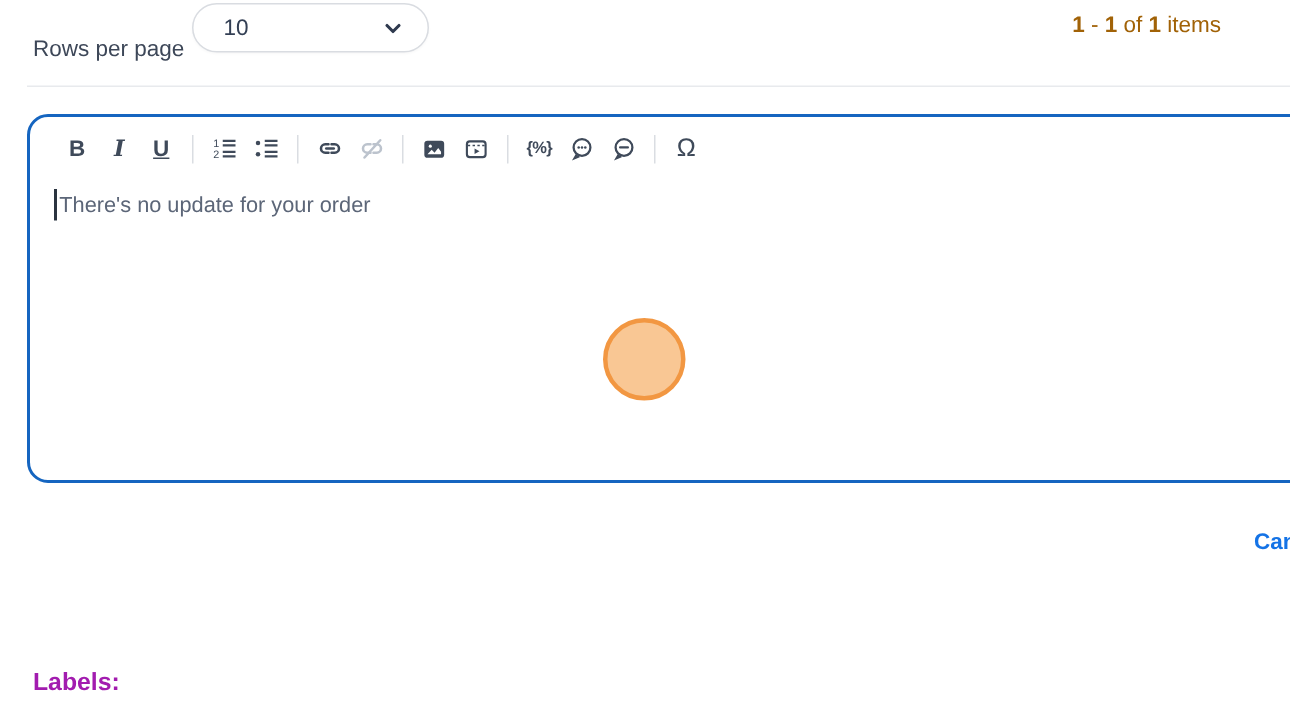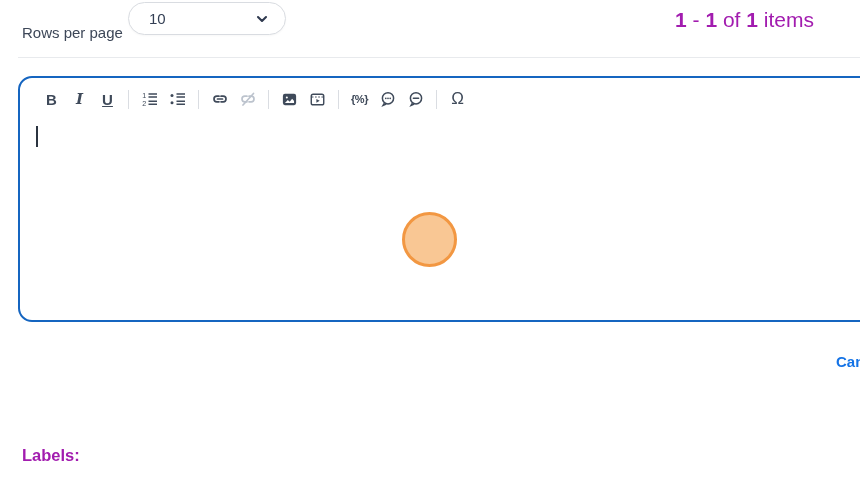--- a/index.html
+++ b/index.html
@@ -13,21 +13,21 @@
   
   .rows-label { position:absolute; left:22px; top:24px; font-size:15px; color:#3d4758; }
   .page-size-select {
     position:absolute; left:128px; top:2px; width:158px; height:33px;
     border:1px solid #d9dce1; border-radius:17px; background:#fff;
     display:flex; align-items:center; padding:0 16px 0 20px;
     font-size:15px; color:#333f54; cursor:pointer;
     box-shadow:0 1px 2px rgba(0,0,0,0.03);
   }
   .page-size-select .chev { margin-left:auto; display:flex; align-items:center; }
-  .summary { position:absolute; top:8px; right:46px; font-size:21px; color:#a21caf; }
+  .summary { position:absolute; top:8px; right:46px; font-size:15px; color:#a16207; }
   .summary .num { font-weight:700; }
   .top-divider { position:absolute; left:18px; right:0; top:57px; height:1px; background:#e8eaed; }
 
   
   .editor {
     position:absolute; left:18px; top:76px; width:880px; height:246px;
     border:2px solid #1565c0; border-radius:14px; background:#fff;
   }
   .toolbar {
     display:flex; align-items:center; gap:7px;
@@ -201,20 +201,21 @@
       </span>
     </button>
 
     <div class="tb-sep"></div>
 
     <button class="tb-btn glyph-omega">Ω</button>
   </div>
 
   <div class="editor-content">
     <div class="caret"></div>
+    <span class="editor-text">There's no update for your order</span>
   </div>
 </div>
 
 <div class="click-marker"></div>
 
 <button class="cancel-btn">Cancel</button>
 
 <div class="labels-heading">Labels:</div>
 
 </body></html>

